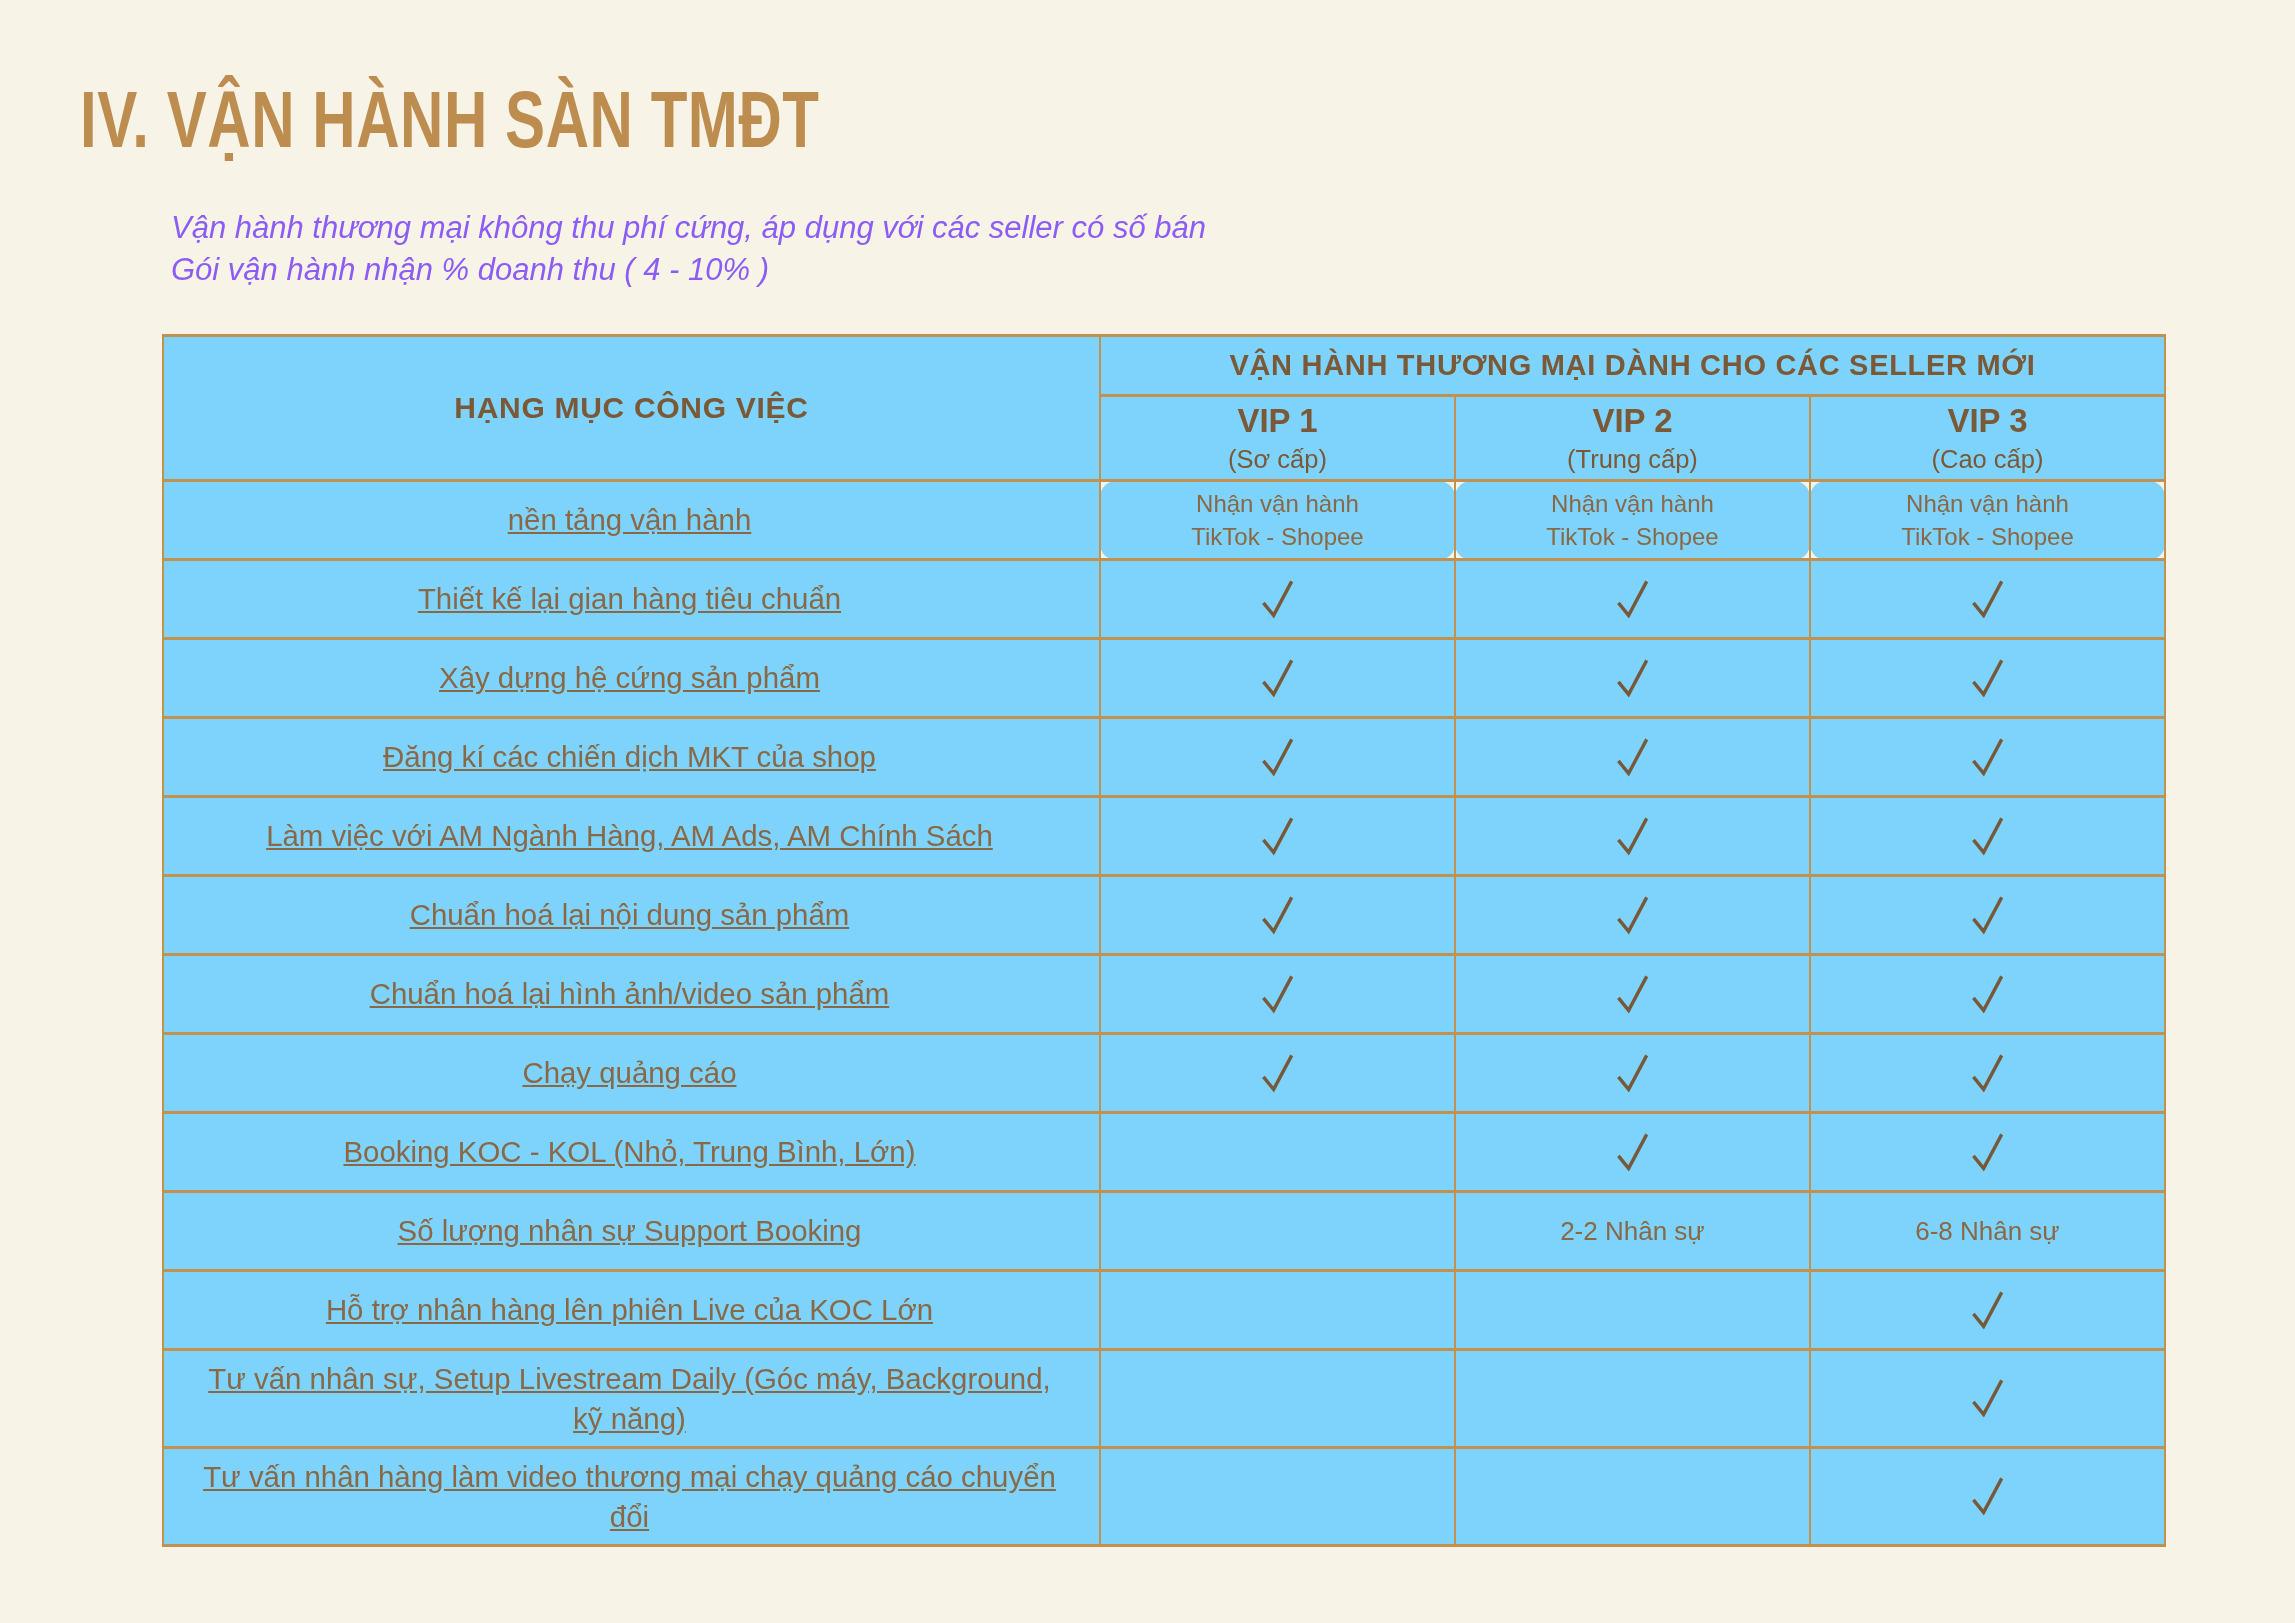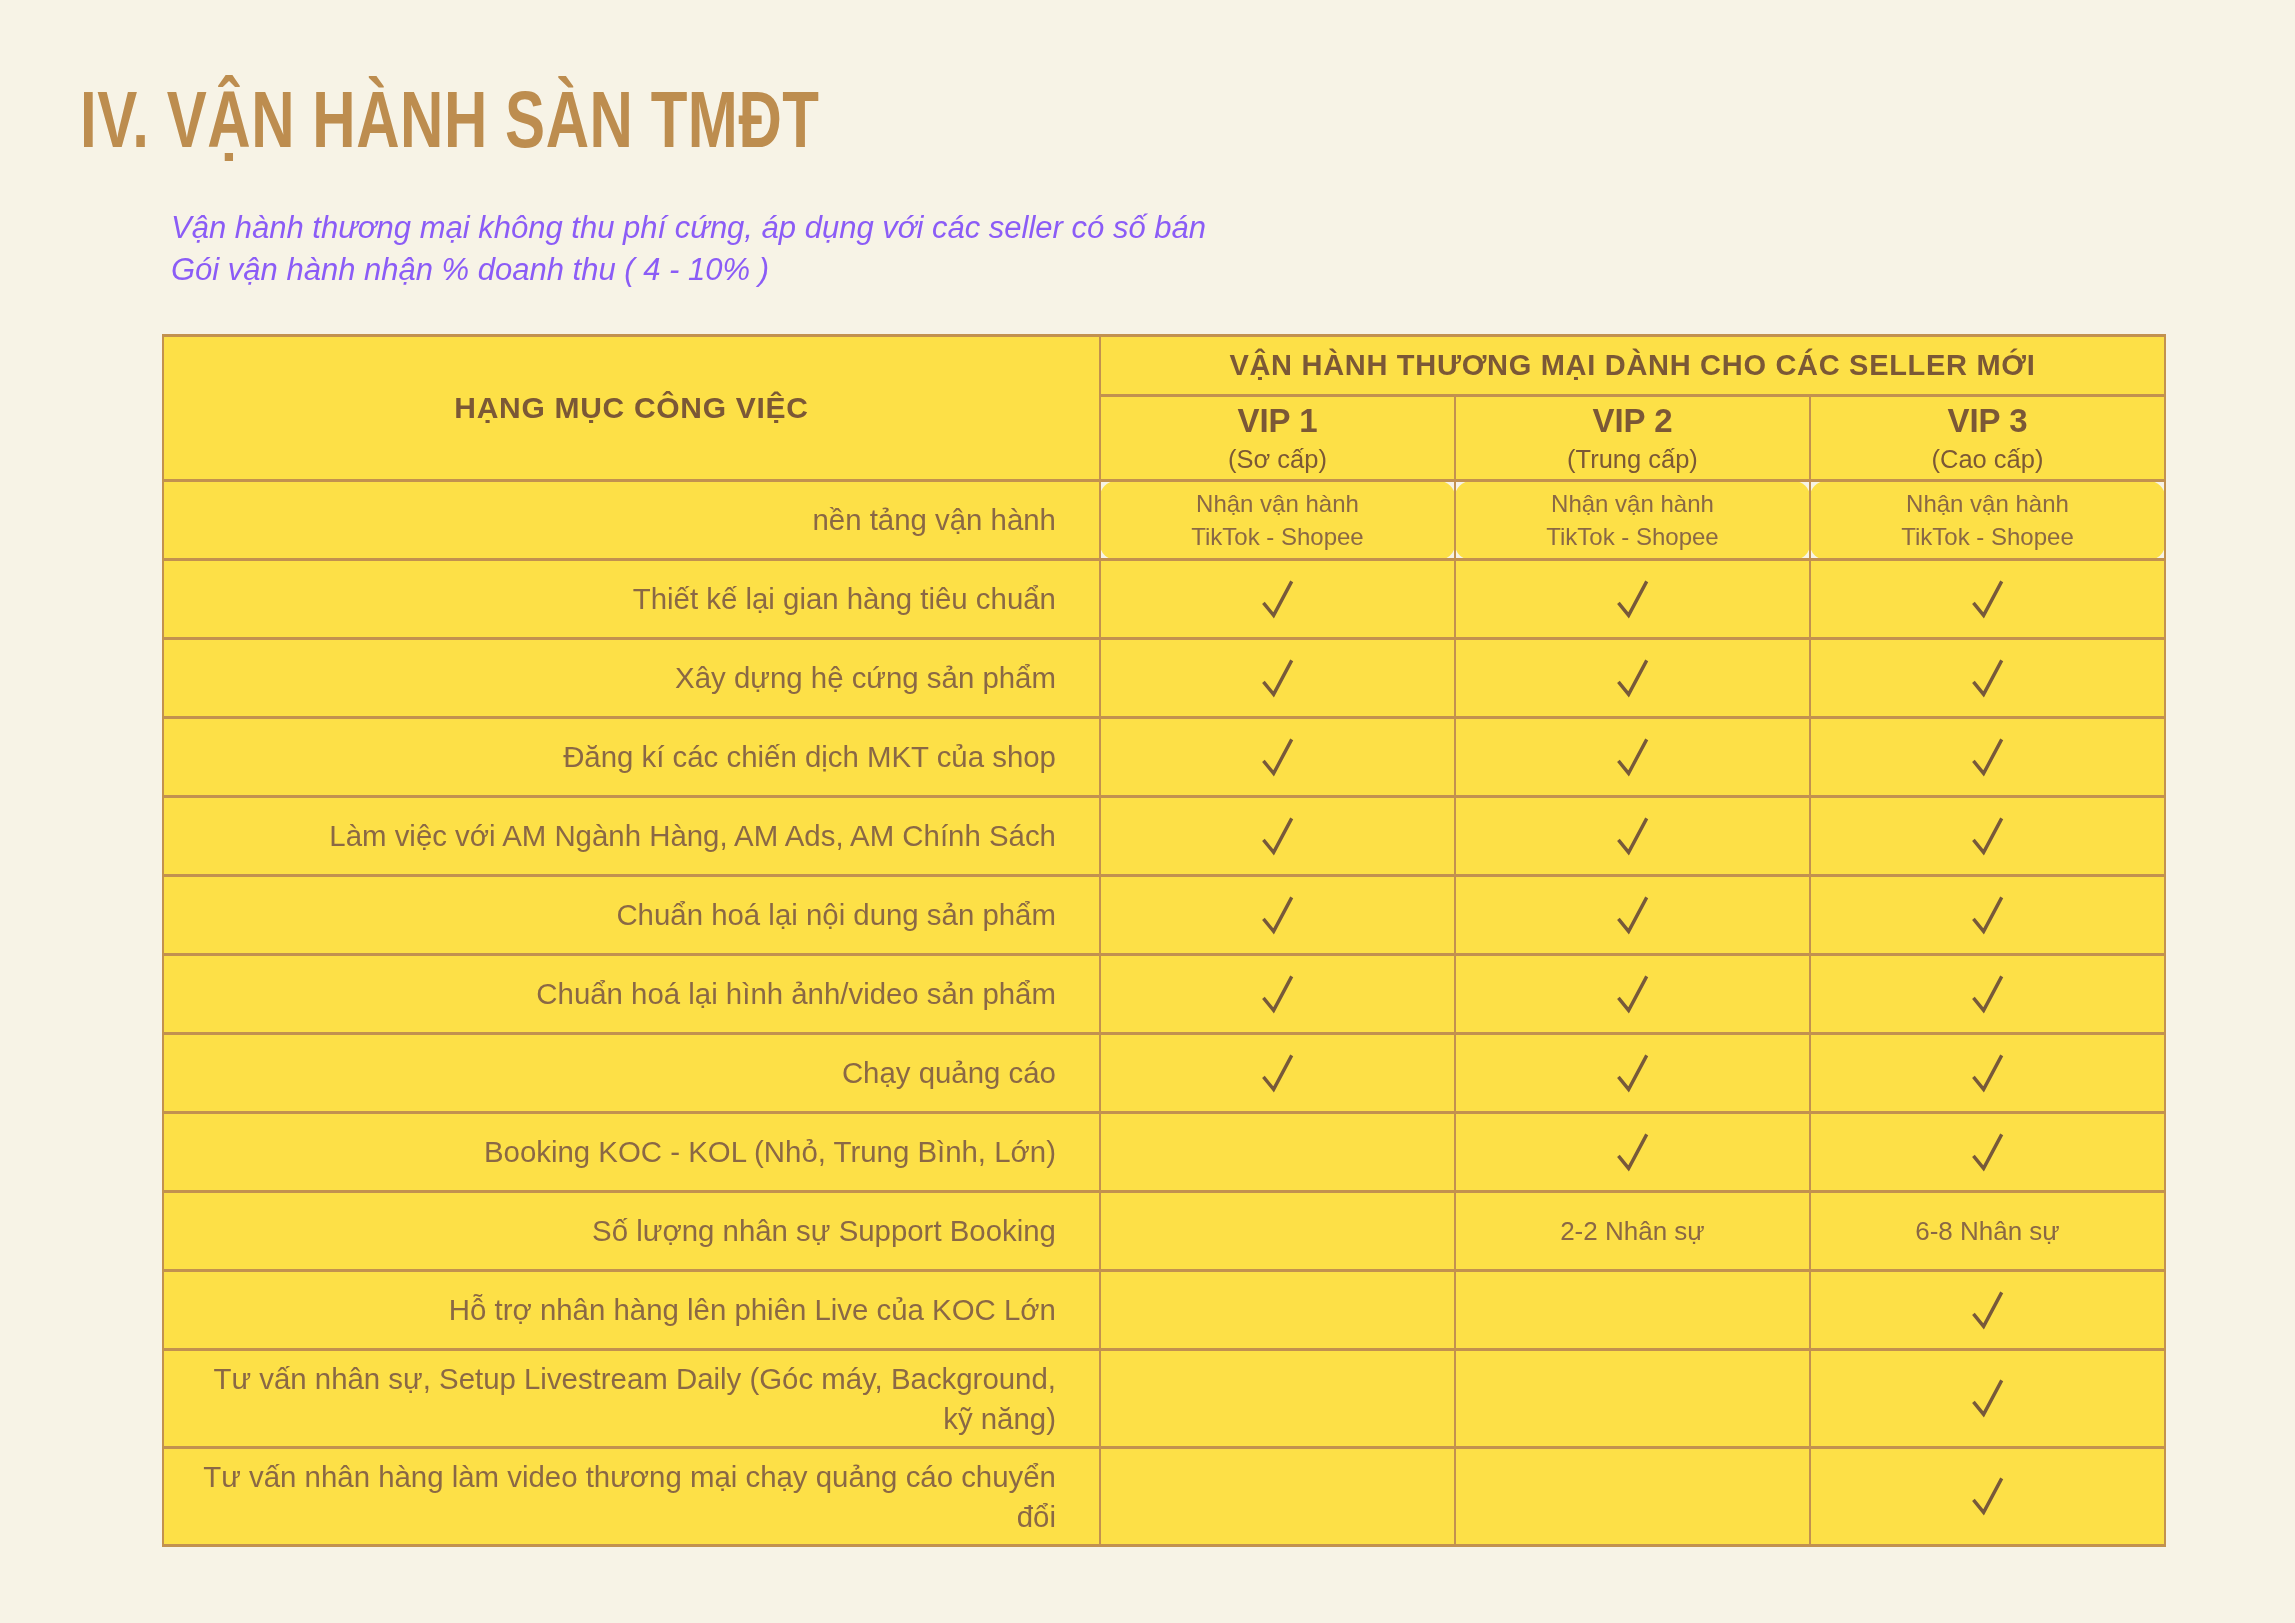--- a/index.html
+++ b/index.html
@@ -47,21 +47,21 @@
   }
   col.c-label { width: 46.8%; }
   col.c-vip   { width: 17.733%; }
 
   th, td {
     border-style: solid;
     border-color: #c2914f;
     border-top-width: 3.9px; border-bottom-width: 3.9px;
     border-left-width: 2.6px; border-right-width: 2.6px;
     vertical-align: middle;
-    background: #fde047;
+    background: #7dd3fc;
   }
 
   thead tr.group-row   { height: 60px; }
   thead tr.viplabel-row{ height: 85px; }
 
   .corner-th {
     text-align: center;
     font-size: 30px;
     font-weight: bold;
     color: #7b5836;
@@ -76,26 +76,27 @@
     letter-spacing: 0.7px;
   }
   .vip-th { text-align: center; color: #7b5836; }
   .vip-th .vip-label { font-size: 33px; font-weight: bold; }
   .vip-th .vip-sublabel { font-size: 25.5px; font-weight: normal; margin-top: 5.2px; }
 
   tbody tr { height: 79px; }
   tbody tr.tall { height: 98px; }
 
   td.label-cell {
-    text-align: right;
+    text-align: center;
     padding-left: 39px;
     padding-right: 43px;
     font-size: 29.4px;
     color: #8a6845;
     line-height: 1.35;
+    text-decoration: underline;
   }
   td.value-cell {
     text-align: center;
     font-size: 26px;
     color: #8a6845;
     line-height: 1.4;
   }
   td.value-cell.small { font-size: 24px; line-height: 1.38; border-radius: 16px; }
 
   .check-icon-svg {

